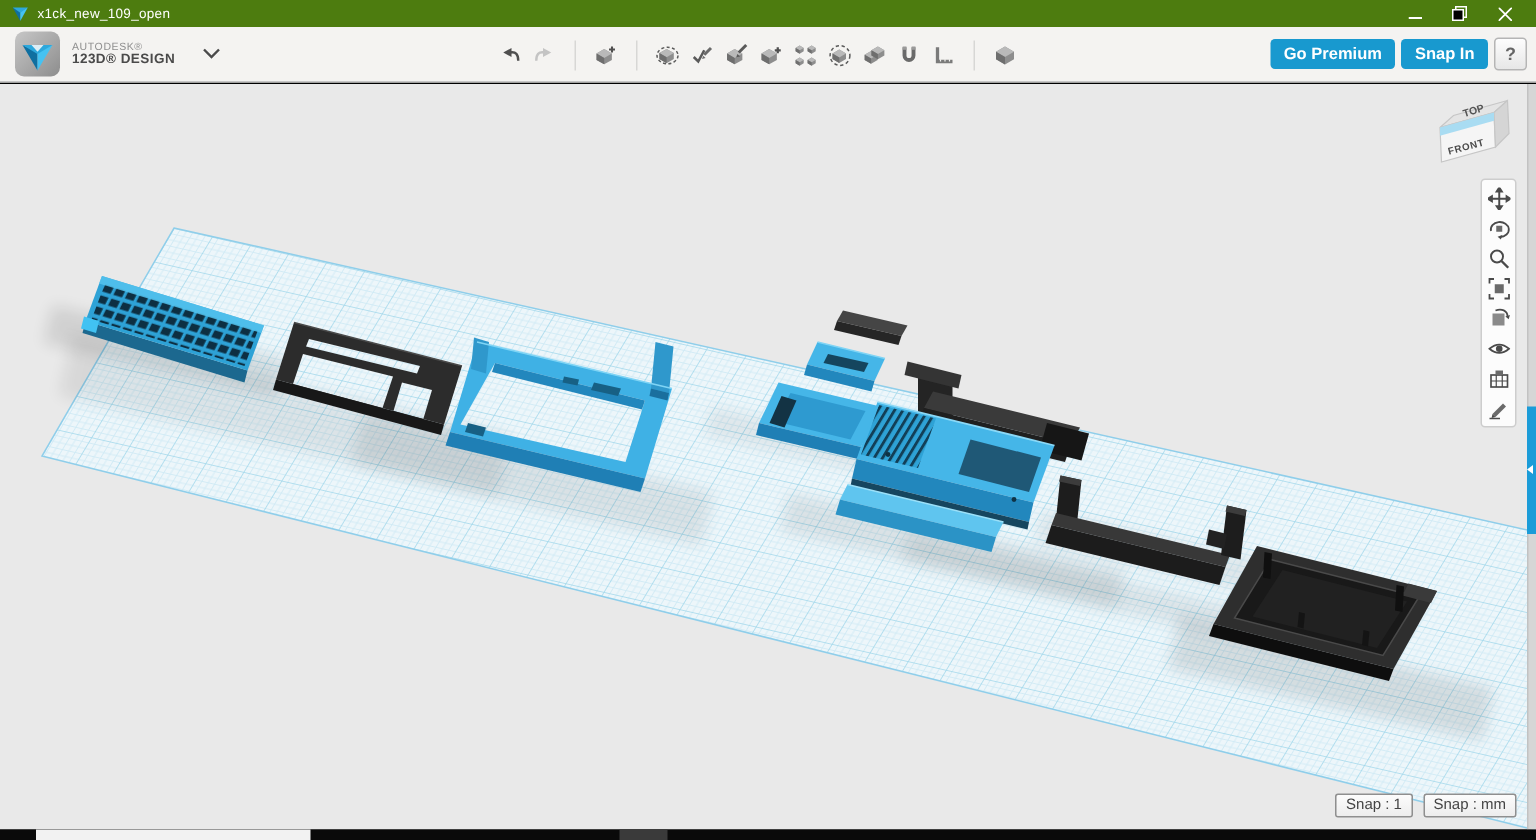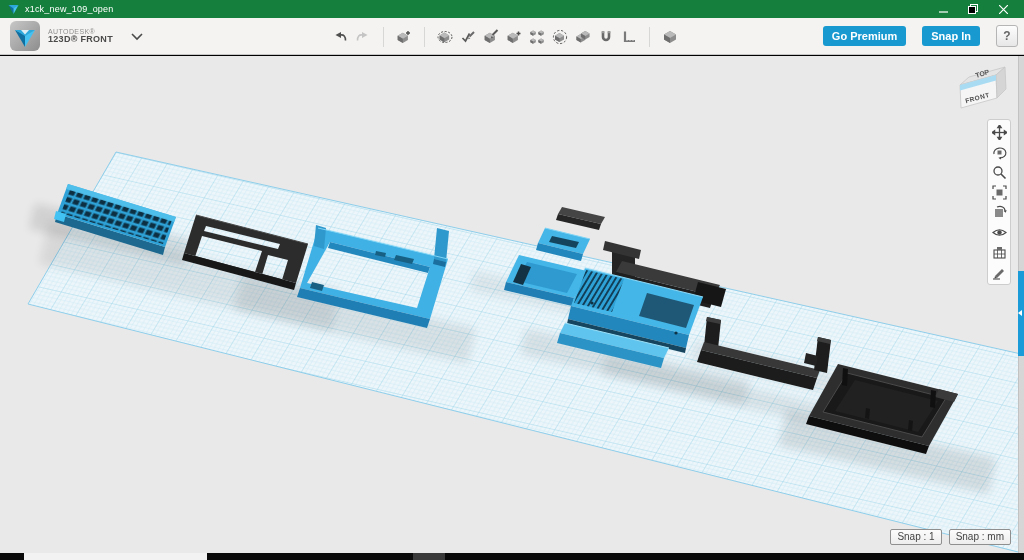--- a/index.html
+++ b/index.html
@@ -1,42 +1,42 @@
 <!DOCTYPE html>
 <html><head>
 <meta charset="utf-8">
 <style>
   * { margin:0; padding:0; box-sizing:border-box; }
   html,body { width:1024px; height:560px; overflow:hidden; background:#000;
     font-family:"Liberation Sans", sans-serif; }
   .app { position:relative; width:1024px; height:560px; }
 
   
-  .titlebar { position:absolute; top:0; left:0; width:100%; height:18px; background:#15803d;
+  .titlebar { position:absolute; top:0; left:0; width:100%; height:18px; background:#4d7c0f;
     display:flex; align-items:center; padding:0 8px; color:#fff; }
   .titlebar .ttl { font-size:9px; margin-left:6px; letter-spacing:.2px; }
   .win-controls { margin-left:auto; display:flex; align-items:center; gap:20px; padding-right:8px; }
   .win-controls span { display:inline-flex; width:10px; height:10px; align-items:center; justify-content:center; cursor:pointer; }
 
   
   .toolbar { position:absolute; top:18px; left:0; width:100%; height:37px; background:#f4f3f1;
     border-bottom:1px solid #c6c6c6; display:flex; align-items:center; }
   .brand { display:flex; align-items:center; gap:8px; padding-left:10px; }
   .logo { width:30px; height:30px; border-radius:6px; background:linear-gradient(135deg,#c7c7c7,#8d8d8d);
     display:flex; align-items:center; justify-content:center; }
   .brand-text { line-height:1.05; }
   .brand-text .l1 { font-size:7px; color:#8f8f8f; letter-spacing:.4px; }
   .brand-text .l2 { font-size:9px; font-weight:bold; color:#4a4a4a; letter-spacing:.3px; }
   .brand-caret { margin-left:10px; cursor:pointer; }
 
   .tool-icons { position:absolute; left:332px; top:0; height:37px; display:flex; align-items:center; gap:7px; }
   .tico { width:16px; height:16px; display:inline-flex; align-items:center; justify-content:center; cursor:pointer; }
   .tsep { width:1px; height:20px; background:#d7d7d5; margin:0 5px; }
 
-  .top-actions { margin-left:auto; display:flex; align-items:center; gap:16px; padding-right:6px; }
+  .top-actions { margin-left:auto; display:flex; align-items:center; gap:4px; padding-right:6px; }
   .btn-blue { background:#1899cf; color:#fff; font-size:11px; font-weight:bold; border:none;
     border-radius:3px; padding:4px 9px; cursor:pointer; font-family:"Liberation Sans",sans-serif; }
   .btn-help { background:linear-gradient(#fdfdfd,#e7e7e7); border:1px solid #b5b5b5; border-radius:3px;
     width:22px; height:22px; font-size:12px; color:#666; font-weight:bold; cursor:pointer; }
 
   
   .canvas { position:absolute; top:56px; left:0; width:1024px; height:497px; background:#e9e9e9; overflow:hidden; }
   .scene-svg { position:absolute; left:0; top:0; }
 
   .viewcube { position:absolute; top:4px; right:14px; width:56px; height:56px; cursor:pointer; }
@@ -97,21 +97,21 @@
       <div class="logo">
         <svg width="30" height="30" viewBox="0 0 30 30">
           <polygon points="5,9 15,14 15,26" fill="#0f6fa0"></polygon>
           <polygon points="25,9 15,14 15,26" fill="#45c2f2"></polygon>
           <polygon points="5,9 25,9 15,15" fill="#2da8dc"></polygon>
           <polygon points="11,9 19,9 15,13.5" fill="#dcedf5"></polygon>
         </svg>
       </div>
       <div class="brand-text">
         <div class="l1">AUTODESK®</div>
-        <div class="l2">123D® FRONT</div>
+        <div class="l2">123D® DESIGN</div>
       </div>
       <span class="brand-caret">
         <svg width="12" height="8">
             <polyline points="1,1 6,6 11,1" fill="none" stroke="#4a4a4a" stroke-width="1.6"></polyline>
           </svg>
       </span>
     </div>
 
     <div class="tool-icons">
       <svg style="position:absolute;width:0;height:0">

